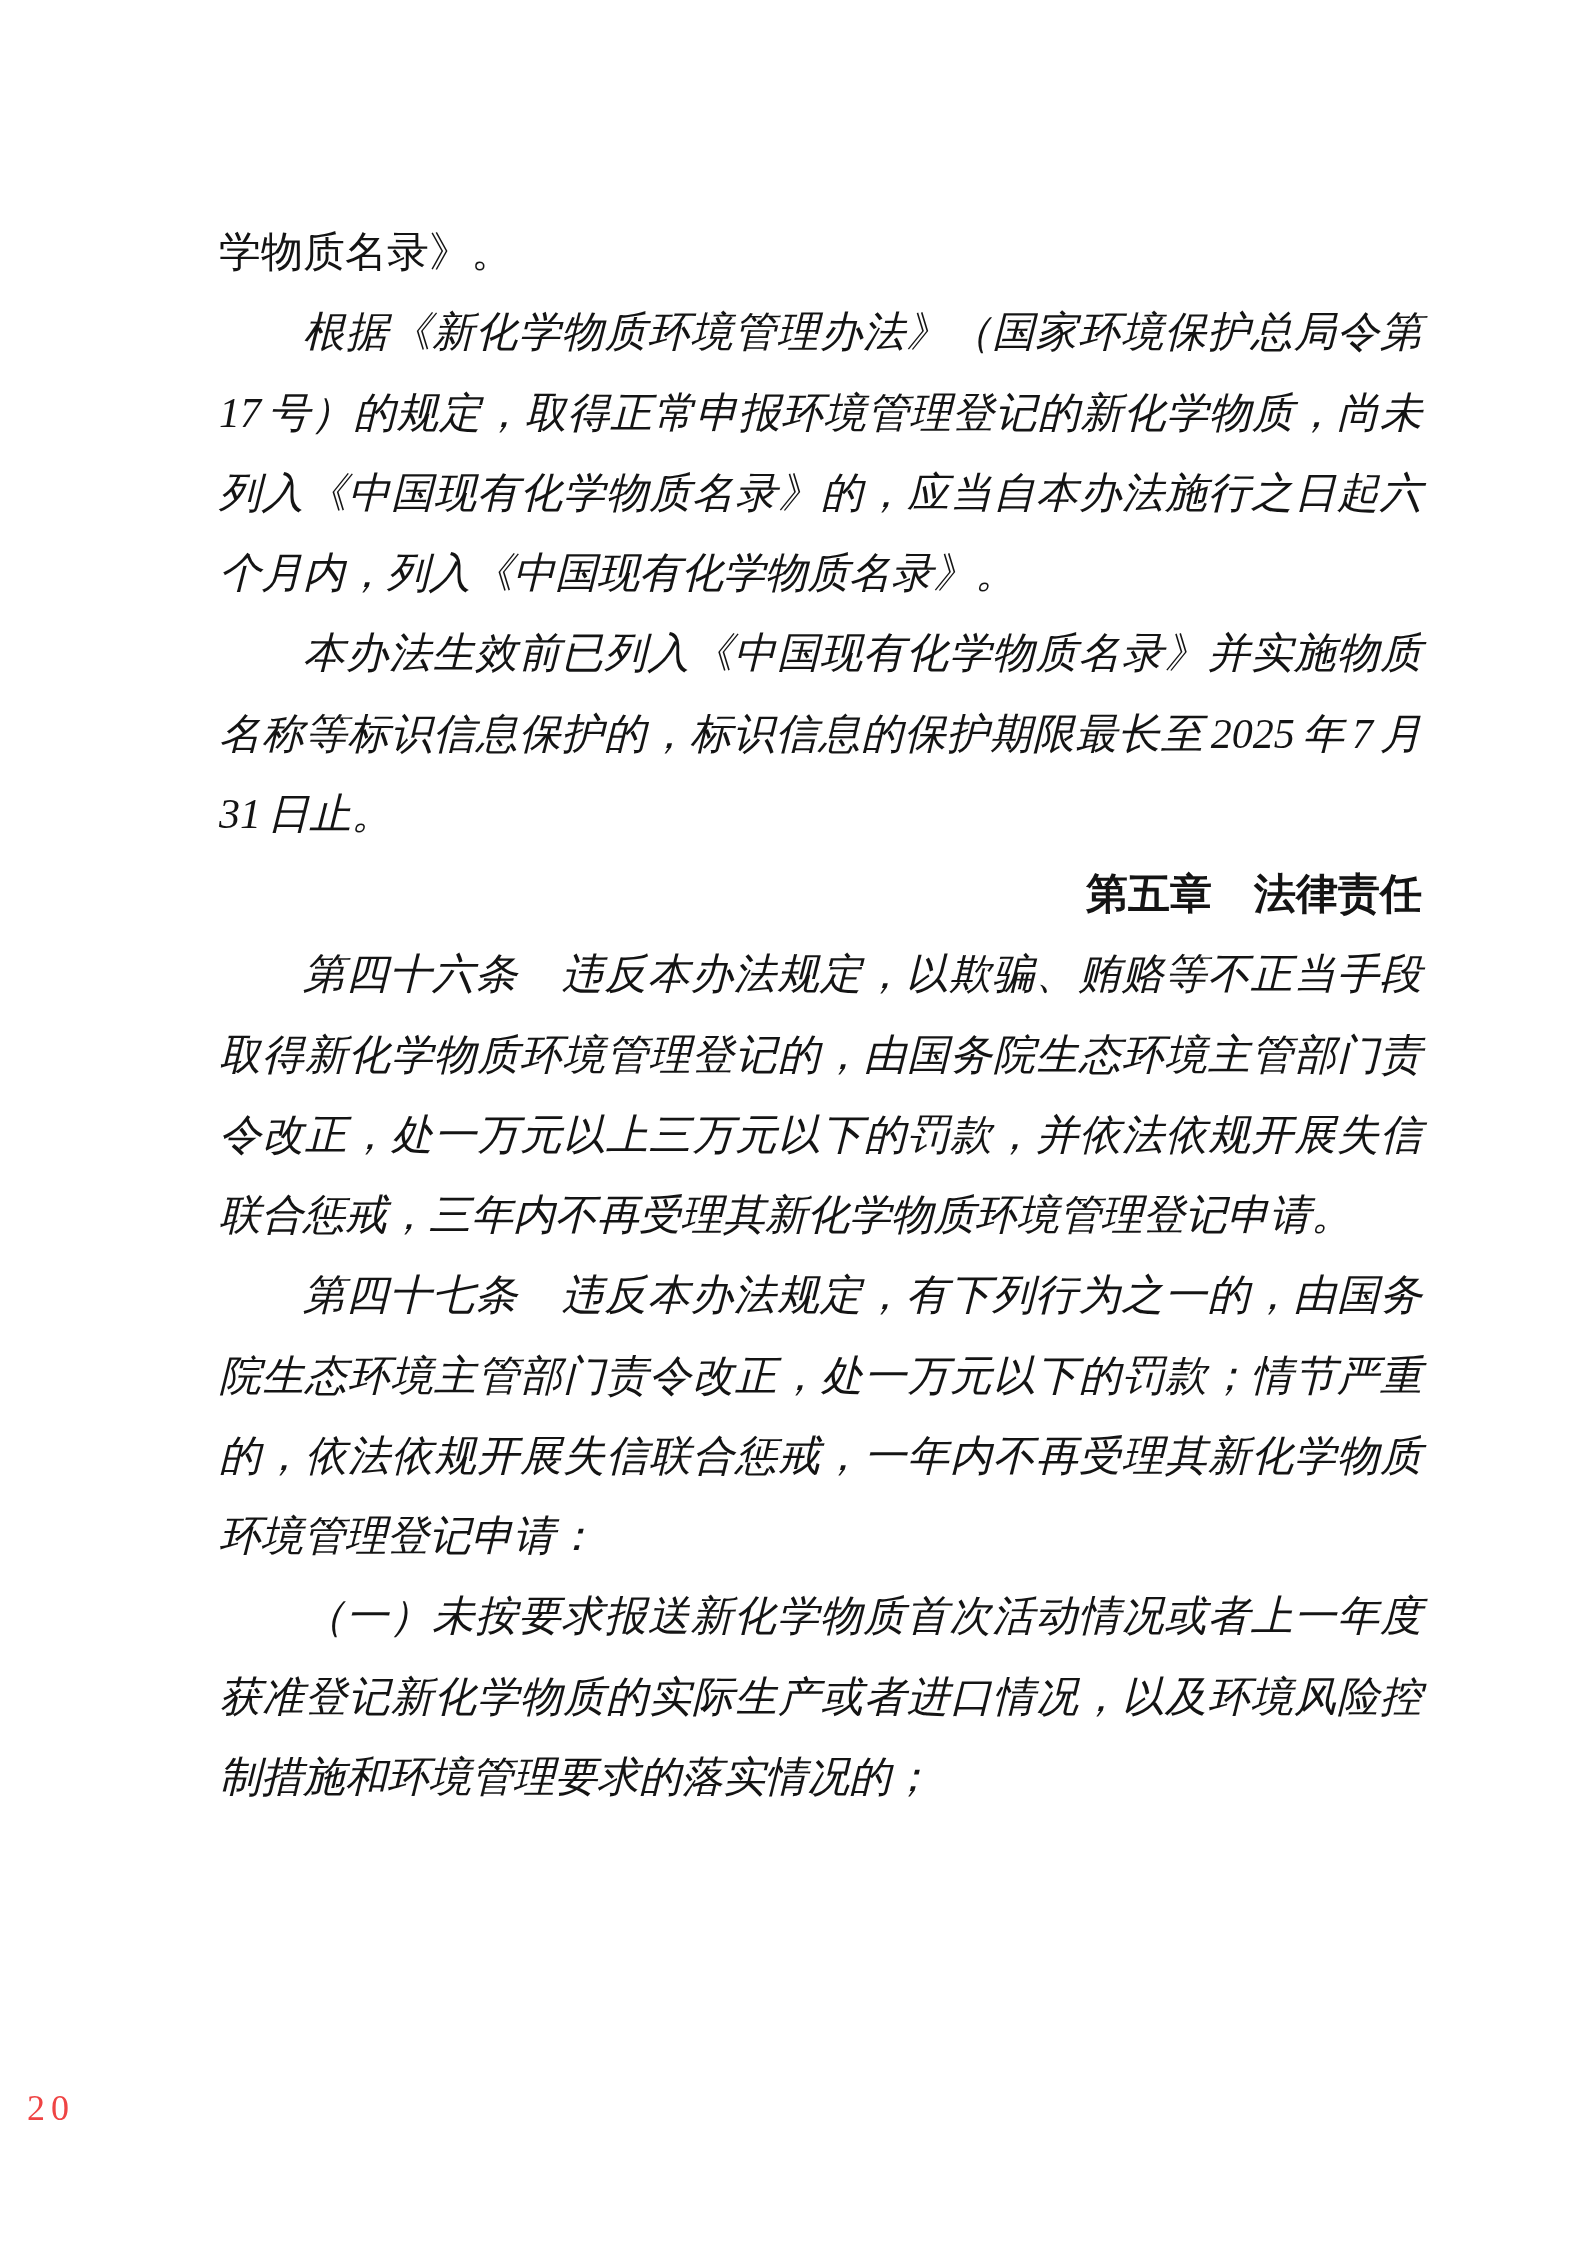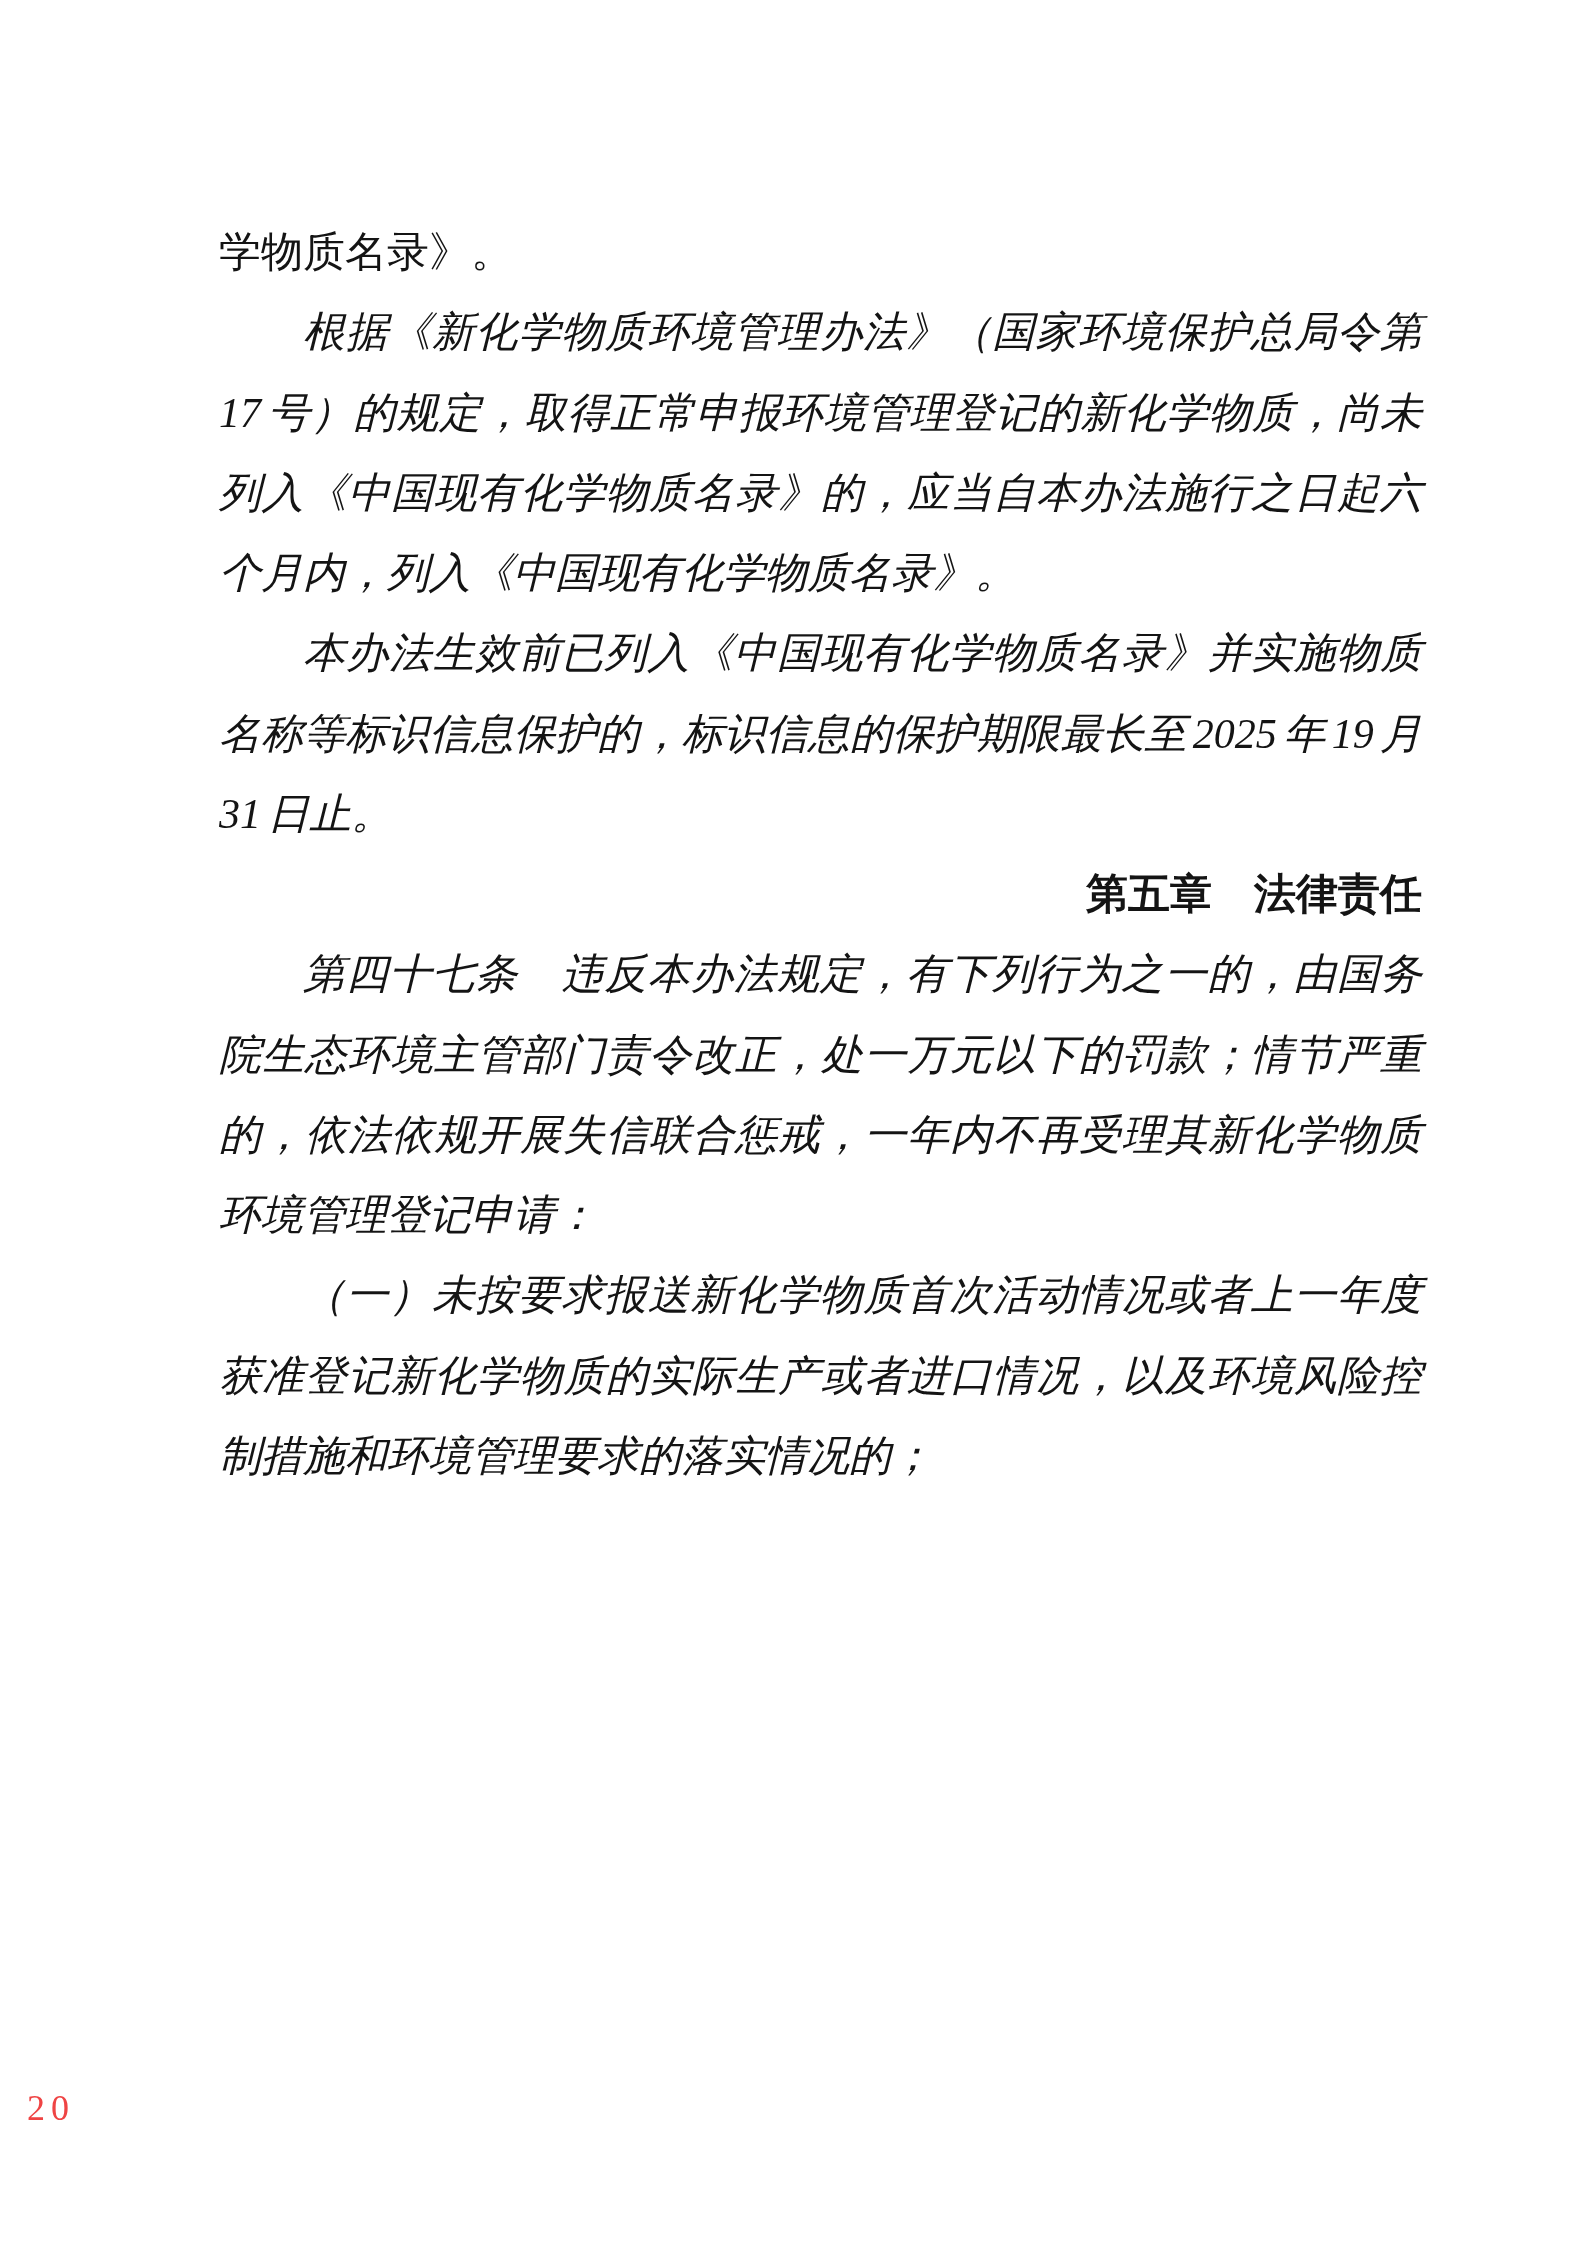--- a/index.html
+++ b/index.html
@@ -56,19 +56,20 @@
     color: #ef4444;
   }
 </style>
 </head>
 <body>
 
 <div class="page">
   <div class="text-block">
     <p class="para-continuation">学物质名录》。</p>
     <p class="para-indent">根据《新化学物质环境管理办法》（国家环境保护总局令第 17 号）的规定，取得正常申报环境管理登记的新化学物质，尚未列入《中国现有化学物质名录》的，应当自本办法施行之日起六个月内，列入《中国现有化学物质名录》。</p>
-    <p class="para-indent">本办法生效前已列入《中国现有化学物质名录》并实施物质名称等标识信息保护的，标识信息的保护期限最长至 2025 年 19 月 31 日止。</p>
+    <p class="para-indent">本办法生效前已列入《中国现有化学物质名录》并实施物质名称等标识信息保护的，标识信息的保护期限最长至 2025 年 7 月 31 日止。</p>
     <p class="chapter-heading">第五章　法律责任</p>
+    <p class="para-indent">第四十六条　违反本办法规定，以欺骗、贿赂等不正当手段取得新化学物质环境管理登记的，由国务院生态环境主管部门责令改正，处一万元以上三万元以下的罚款，并依法依规开展失信联合惩戒，三年内不再受理其新化学物质环境管理登记申请。</p>
     <p class="para-indent">第四十七条　违反本办法规定，有下列行为之一的，由国务院生态环境主管部门责令改正，处一万元以下的罚款；情节严重的，依法依规开展失信联合惩戒，一年内不再受理其新化学物质环境管理登记申请：</p>
     <p class="para-indent">（一）未按要求报送新化学物质首次活动情况或者上一年度获准登记新化学物质的实际生产或者进口情况，以及环境风险控制措施和环境管理要求的落实情况的；</p>
   </div>
   <div class="page-number">20</div>
 </div>
 
 </body></html>

